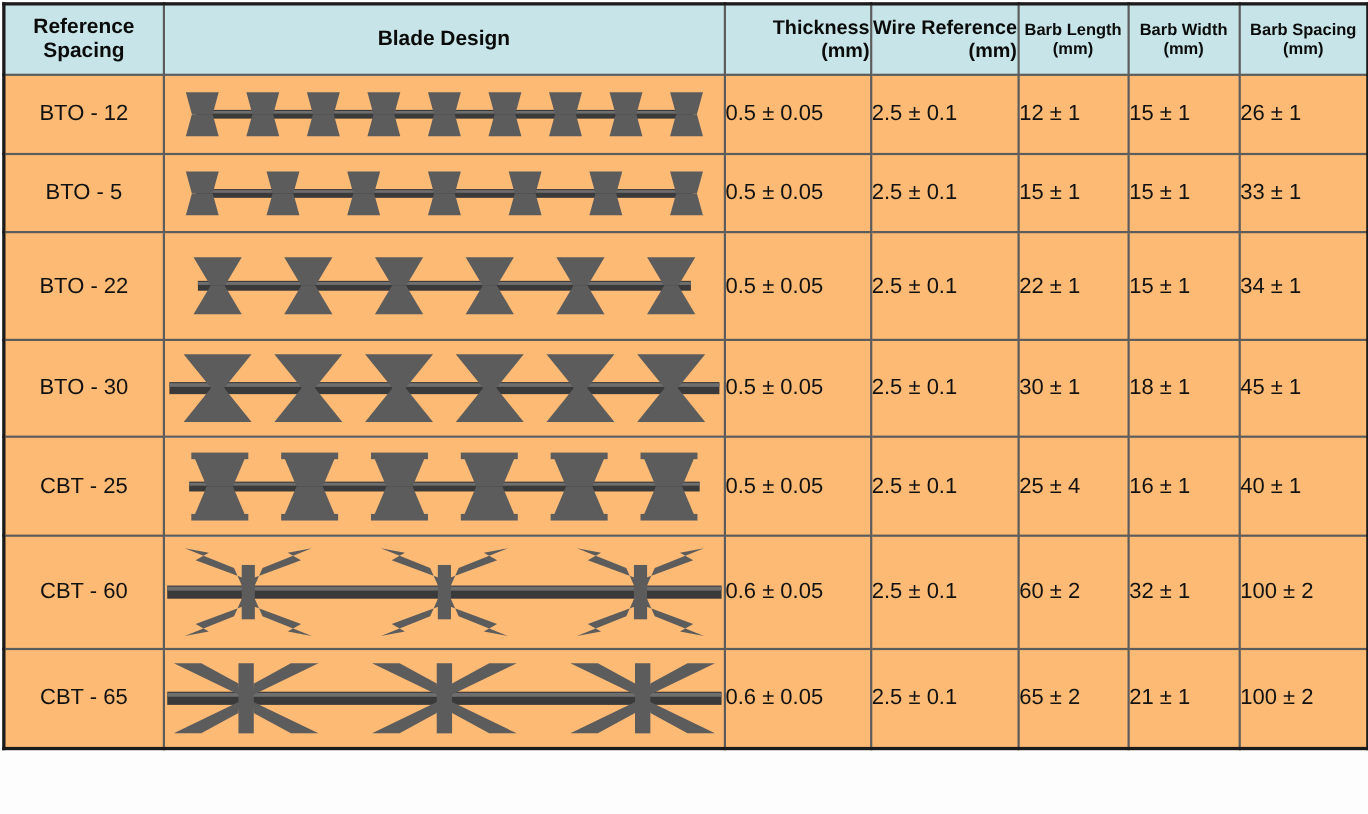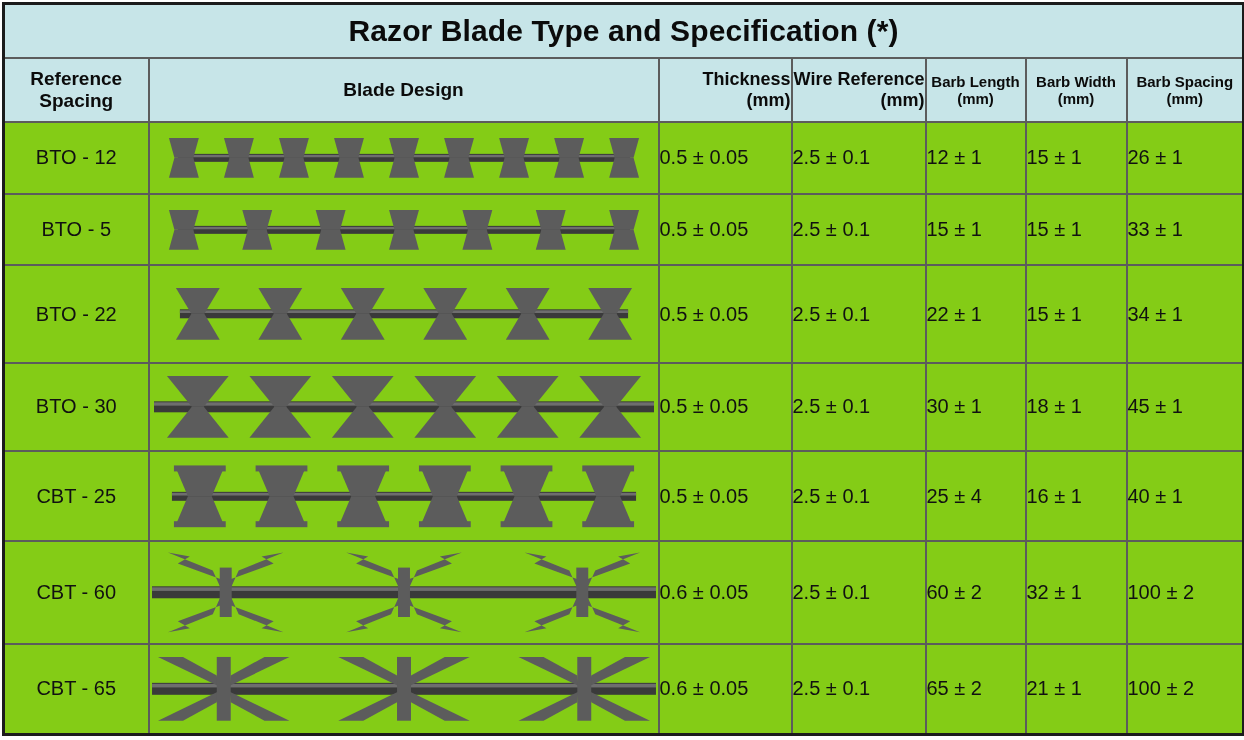--- a/index.html
+++ b/index.html
@@ -25,21 +25,21 @@
     border-collapse: collapse;
     table-layout: fixed;
     width: 1240px;
     margin: 2px 0 0 2px;
     background: #fcfcfc;
     border: 3px solid #1b1b1b;
   }
   table.spec td, table.spec th {
     border: 2px solid #5c5c5c;
     padding: 0;
-    background: #84cc16;
+    background: #fdba74;
   }
   .title-cell {
     background: #c7e5e8 !important;
     text-align: center;
     font-size: 30px;
     font-weight: bold;
     color: #0b0b0b;
     height: 52px;
     letter-spacing: 0.1px;
   }
@@ -98,23 +98,20 @@
     <colgroup>
       <col class="c-ref">
         <col class="c-design">
         <col class="c-thick">
       <col class="c-wire">
         <col class="c-blen">
         <col class="c-bwid">
         <col class="c-bspc">
     </colgroup>
     <thead>
-      <tr>
-        <th class="title-cell" colspan="7">Razor Blade Type and Specification (*)</th>
-      </tr>
       <tr>
         <th class="hdr big">
           <span>Reference</span>
           <span class="unit">Spacing</span>
         </th>
         <th class="hdr big">
           <span>Blade Design</span>
         </th>
         <th class="hdr mid">
           <span>Thickness</span>

